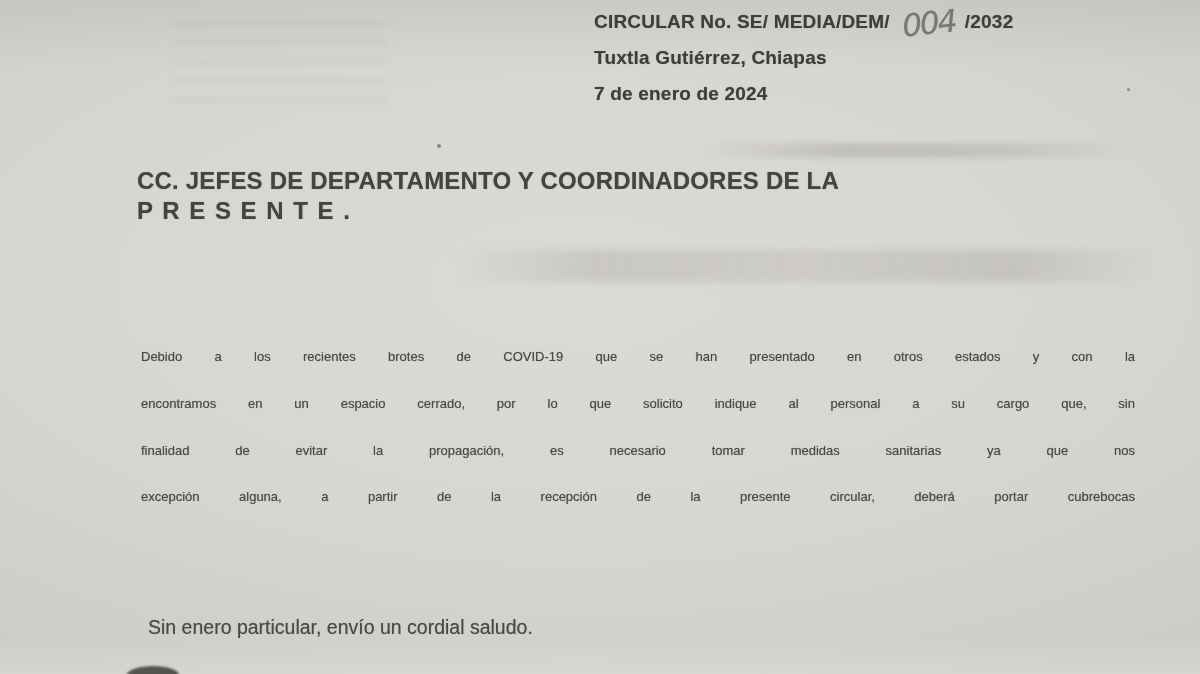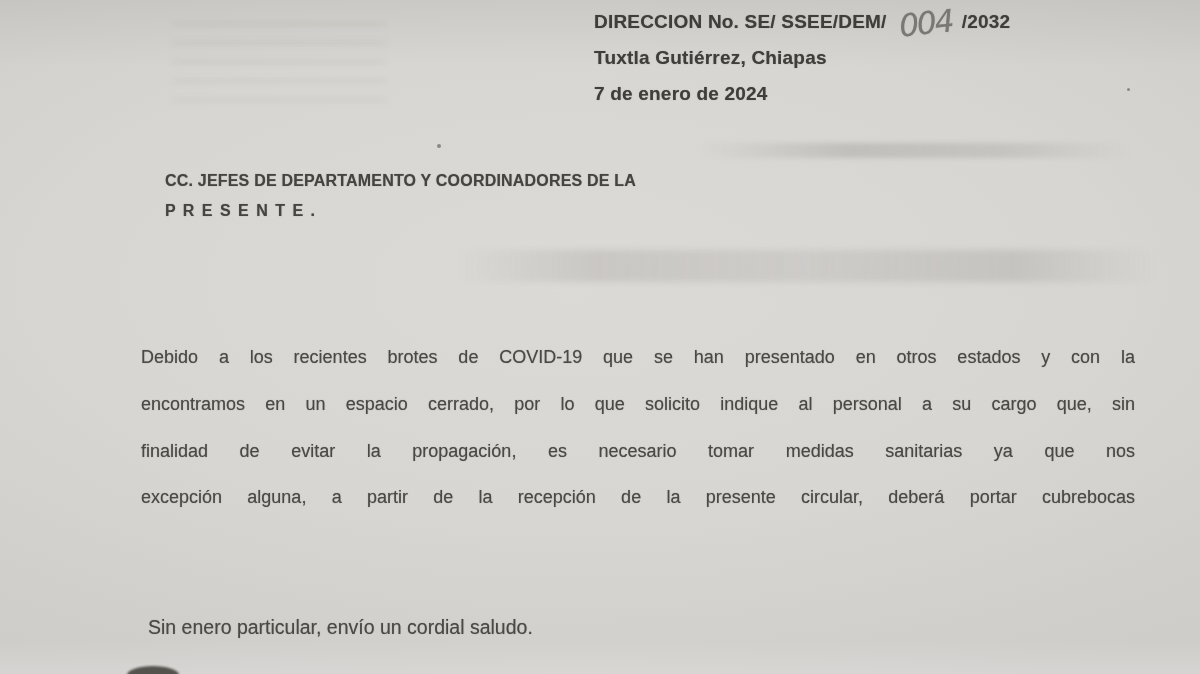--- a/index.html
+++ b/index.html
@@ -31,29 +31,29 @@
     transform: rotate(-6deg) translateY(2px);
     letter-spacing: -2px;
     margin: 0 10px 0 12px;
     vertical-align: -4px;
     text-shadow: 0 0 1px rgba(122,120,116,0.6);
   }
 
   
   .recipient {
     position: absolute; left: 137px; top: 166px;
-    color: #454440; font-weight: bold; font-size: 16px; line-height: 29.5px;
-    letter-spacing: 0.2px; white-space: nowrap; margin-left: 28px;
+    color: #454440; font-weight: bold; font-size: 24px; line-height: 29.5px;
+    letter-spacing: 0.2px; white-space: nowrap;
   }
   .recipient .presente { letter-spacing: 1.5px; }
 
   
   .body-par {
     position: absolute; left: 141px; top: 334px; width: 994px;
-    color: #4a4945; font-size: 18px; line-height: 46.8px;
+    color: #4a4945; font-size: 13px; line-height: 46.8px;
   }
   .jline { text-align: justify; text-align-last: justify; }
 
   .closing {
     position: absolute; left: 148px; top: 612px;
     color: #4a4945; font-size: 19.5px; line-height: 30px; white-space: nowrap;
   }
 
   
   .smudge { position: absolute; pointer-events: none; }
@@ -90,21 +90,21 @@
 
 <div class="page">
 
   <div class="smudge smudge-1"></div>
   <div class="smudge smudge-2"></div>
   <div class="smudge smudge-3"></div>
   <div class="speck speck-1"></div>
   <div class="speck speck-2"></div>
 
   <div class="header txt">
-    <div><span>DIRECCION  No. SE/ SSEE/DEM/</span><span class="hand">004</span><span>/2032</span></div>
+    <div><span>CIRCULAR  No. SE/ MEDIA/DEM/</span><span class="hand">004</span><span>/2032</span></div>
     <div>Tuxtla Gutiérrez, Chiapas</div>
     <div>7 de enero de 2024</div>
   </div>
 
   <div class="recipient txt">
     <div>CC. JEFES DE DEPARTAMENTO Y COORDINADORES DE LA</div>
     <div class="presente">P R E S E N T E .</div>
   </div>
 
   <div class="body-par txt">

